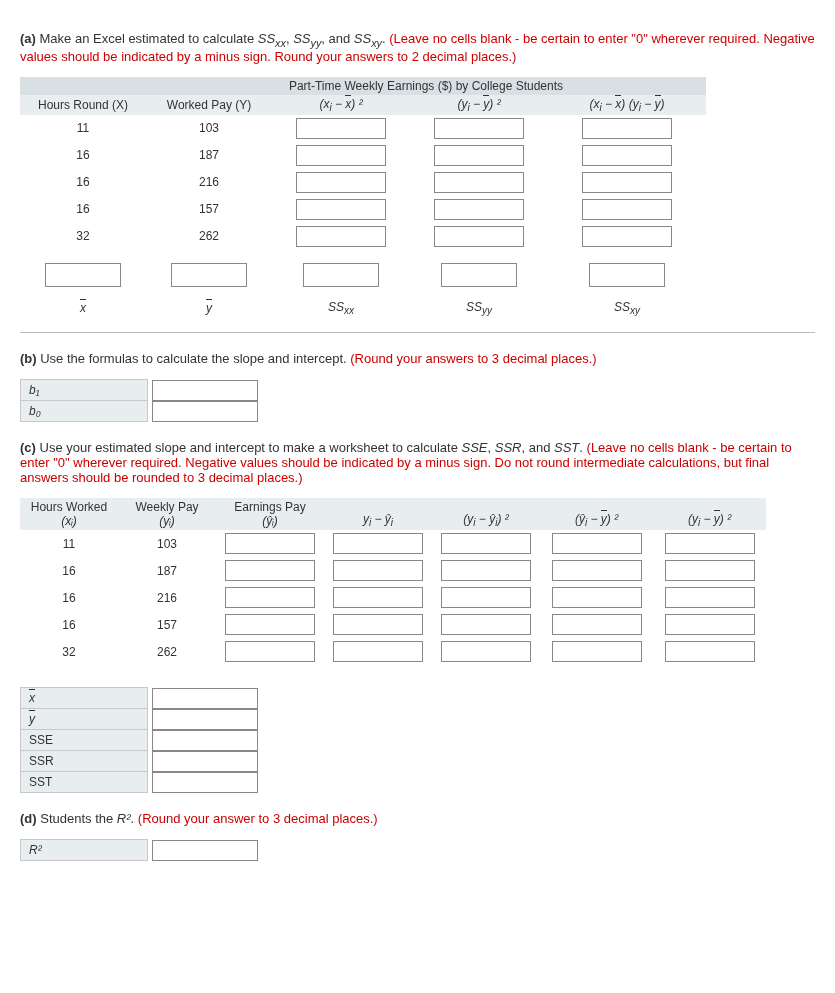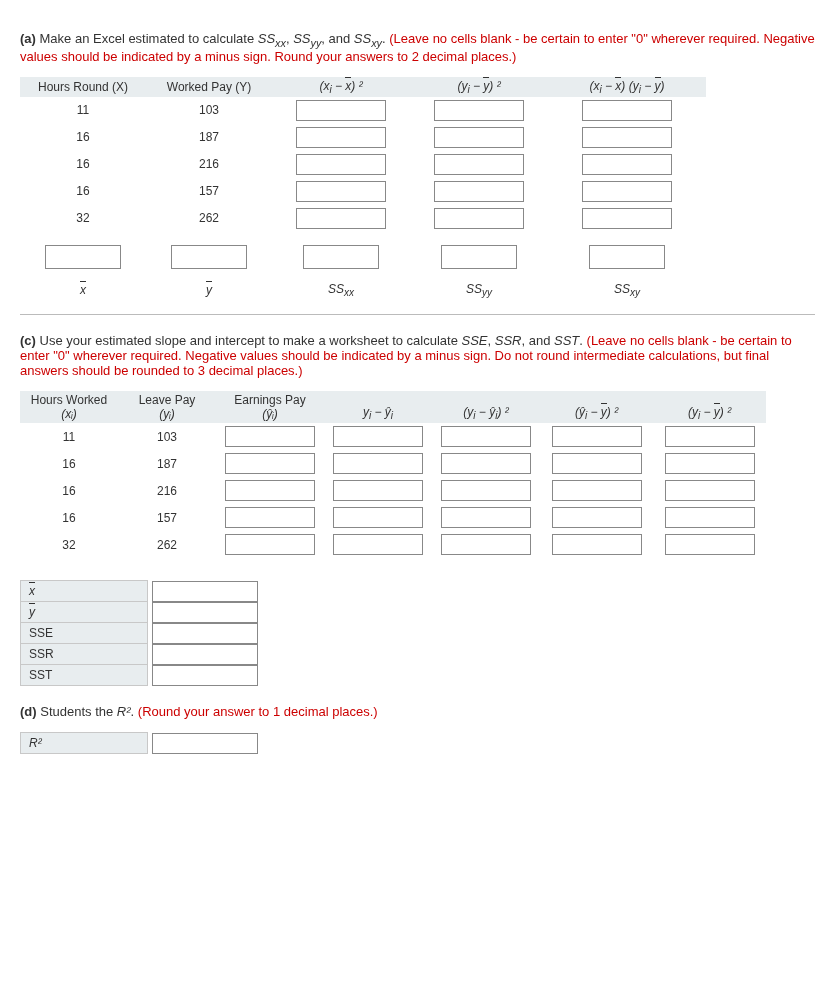--- a/index.html
+++ b/index.html
@@ -43,20 +43,24 @@
 <div class="section">
   <p>
     <span class="part-label">(a)</span>
     <span>Make an Excel estimated to calculate </span><span class="ital">SS</span><sub class="ital">xx</sub><span>, </span><span class="ital">SS</span><sub class="ital">yy</sub><span>, and </span><span class="ital">SS</span><sub class="ital">xy</sub><span>. </span>
     <span class="red">(Leave no cells blank - be certain to enter "0" wherever required. Negative values should be indicated by a minus sign. Round your answers to 2 decimal places.)</span>
   </p>
 
 
   <table class="data">
     <tbody>
+        <tr>
+      <td class="hdr-shade"></td>
+      <td class="hdr-shade" colspan="4">Part-Time Weekly Earnings ($) by College Students</td>
+    </tr>
     <tr>
       <td class="hdr-mid" style="width:118px">Hours Round (X)</td>
       <td class="hdr-mid" style="width:118px">Worked Pay (Y)</td>
       <td class="hdr-mid ital" style="width:130px">(<span class="ital">x<sub>i</sub></span> − <span class="bar ital">x</span>)&nbsp;²</td>
       <td class="hdr-mid ital" style="width:130px">(<span class="ital">y<sub>i</sub></span> − <span class="bar ital">y</span>)&nbsp;²</td>
       <td class="hdr-mid ital" style="width:150px">(<span class="ital">x<sub>i</sub></span> − <span class="bar ital">x</span>) (<span class="ital">y<sub>i</sub></span> − <span class="bar ital">y</span>)</td>
     </tr>
     <tr>
       <td class="cell">11</td>
       <td class="cell">103</td>
@@ -145,33 +149,53 @@
       <td class="cell ital" style="padding-top:10px"><span>SS</span><sub>xx</sub></td>
       <td class="cell ital" style="padding-top:10px"><span>SS</span><sub>yy</sub></td>
       <td class="cell ital" style="padding-top:10px"><span>SS</span><sub>xy</sub></td>
     </tr>
   </tbody>
     </table>
   <hr class="sep">
 </div>
 
 <div class="section">
+  <p>
+    <span class="part-label">(b)</span>
+    <span>Use the formulas to calculate the slope and intercept. </span><span class="red">(Round your answers to 3 decimal places.)</span>
+  </p>
+  <table class="pair">
+    <tbody>
+        <tr>
+      <td class="lbl">b₁</td>
+      <td class="val">
+            <input class="inp2" style="">
+          </td>
+    </tr>
+    <tr>
+      <td class="lbl">b₀</td>
+      <td class="val">
+            <input class="inp2" style="">
+          </td>
+    </tr>
+  </tbody>
+    </table>
 </div>
 
 <div class="section">
   <p>
     <span class="part-label">(c)</span>
     <span>Use your estimated slope and intercept to make a worksheet to calculate </span><span class="ital">SSE</span><span>, </span><span class="ital">SSR</span><span>, and </span><span class="ital">SST</span><span>. </span><span class="red">(Leave no cells blank - be certain to enter "0" wherever required. Negative values should be indicated by a minus sign. Do not round intermediate calculations, but final answers should be rounded to 3 decimal places.)</span>
   </p>
 
   <table class="data">
     <tbody>
         <tr>
       <td class="hdr-mid" style="width:90px"><span>Hours Worked</span><br><span class="ital">(xᵢ)</span></td>
-      <td class="hdr-mid" style="width:90px"><span>Leave Pay</span><br><span class="ital">(yᵢ)</span></td>
+      <td class="hdr-mid" style="width:90px"><span>Weekly Pay</span><br><span class="ital">(yᵢ)</span></td>
       <td class="hdr-mid" style="width:100px"><span>Earnings Pay</span><br><span class="ital">(ŷᵢ)</span></td>
       <td class="hdr-mid ital" style="width:100px; vertical-align:bottom"><span>y<sub>i</sub></span> − <span>ŷ<sub>i</sub></span></td>
       <td class="hdr-mid ital" style="width:100px; vertical-align:bottom">(<span>y<sub>i</sub></span> − <span>ŷ<sub>i</sub></span>)&nbsp;²</td>
       <td class="hdr-mid ital" style="width:105px; vertical-align:bottom">(<span>ŷ<sub>i</sub></span> − <span class="bar">y</span>)&nbsp;²</td>
       <td class="hdr-mid ital" style="width:105px; vertical-align:bottom">(<span>y<sub>i</sub></span> − <span class="bar">y</span>)&nbsp;²</td>
     </tr>
     <tr>
       <td class="cell">11</td>
       <td class="cell">103</td>
       <td>
@@ -301,21 +325,21 @@
             <input class="inp2" style="">
           </td>
     </tr>
   </tbody>
     </table>
 </div>
 
 <div class="section">
   <p>
     <span class="part-label">(d)</span>
-    <span>Students the </span><span class="ital">R²</span><span>. </span><span class="red">(Round your answer to 1 decimal places.)</span>
+    <span>Students the </span><span class="ital">R²</span><span>. </span><span class="red">(Round your answer to 3 decimal places.)</span>
   </p>
   <table class="pair">
     <tbody>
         <tr>
       <td class="lbl">R²</td>
       <td class="val">
             <input class="inp2" style="">
           </td>
     </tr>
   </tbody>

